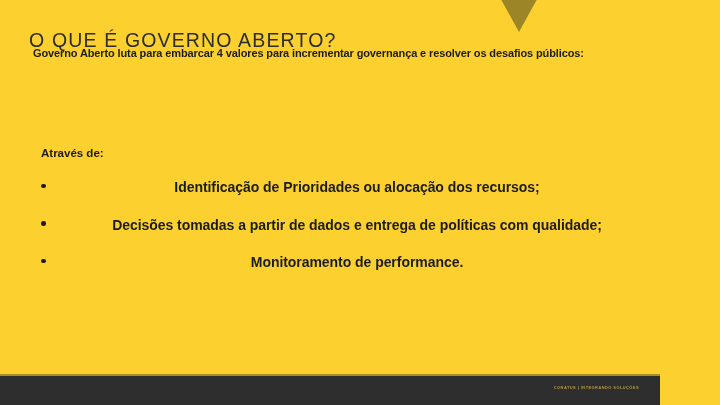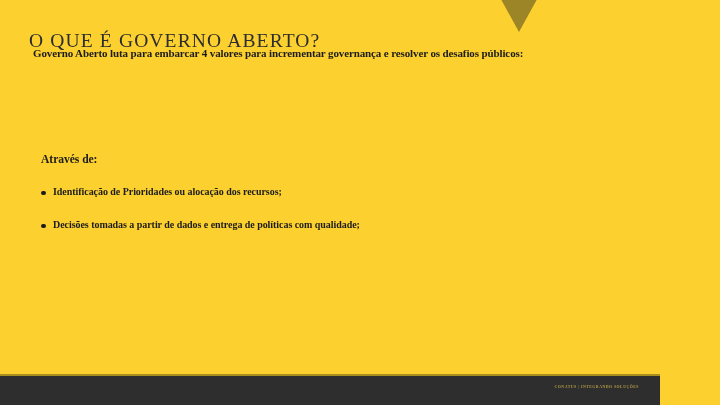--- a/index.html
+++ b/index.html
@@ -14,21 +14,20 @@
     font-family: "Liberation Sans", sans-serif;
     background: #fcd02e;
   }
 
   #slide {
     position: relative;
     width: 660px;
     height: 405px;
     background: #fcd02e;
     overflow: hidden;
-    font-family: Liberation Serif, serif;
   }
 
   
   #top-triangle {
     position: absolute;
     left: 497px;
     top: -8px;
     width: 0;
     height: 0;
     border-left: 22px solid transparent;
@@ -58,21 +57,21 @@
     font-weight: bold;
     color: #1c1c1c;
     white-space: nowrap;
     letter-spacing: -0.12px;
   }
 
   
   #body-block {
     position: absolute;
     left: 41px;
-    top: 153px;
+    top: 146px;
     width: 620px;
   }
 
   #intro-label {
     font-size: 11.6px;
     font-weight: bold;
     color: #1c1c1c;
     letter-spacing: -0.05px;
     margin: 0 0 20px 0;
     white-space: nowrap;
@@ -81,26 +80,27 @@
   ul#bullet-list {
     list-style: none;
     margin: 0;
     padding: 0;
   }
 
   ul#bullet-list li {
     position: relative;
     padding-left: 12px;
     margin-bottom: 21.5px;
-    font-size: 10px;
+    font-size: 14px;
     font-weight: bold;
     color: #1c1c1c;
     letter-spacing: -0.05px;
     white-space: nowrap;
     line-height: 1.15;
+    text-align: center;
   }
 
   ul#bullet-list li:last-child {
     margin-bottom: 0;
   }
 
   ul#bullet-list li .bullet-dot {
     position: absolute;
     left: 0;
     top: 4.5px;
@@ -157,20 +157,24 @@
 
     <ul id="bullet-list">
       <li>
         <span class="bullet-dot"></span>
         <span>Identificação de Prioridades ou alocação dos recursos;</span>
       </li>
       <li>
         <span class="bullet-dot"></span>
         <span>Decisões tomadas a partir de dados e entrega de políticas com qualidade;</span>
       </li>
+      <li>
+        <span class="bullet-dot"></span>
+        <span>Monitoramento de performance.</span>
+      </li>
     </ul>
 
   </div>
 
   <div id="footer-rule"></div>
   <div id="footer-bar"></div>
   <div id="footer-brand">CONATUS | INTEGRANDO SOLUÇÕES</div>
 
 </div>
 

